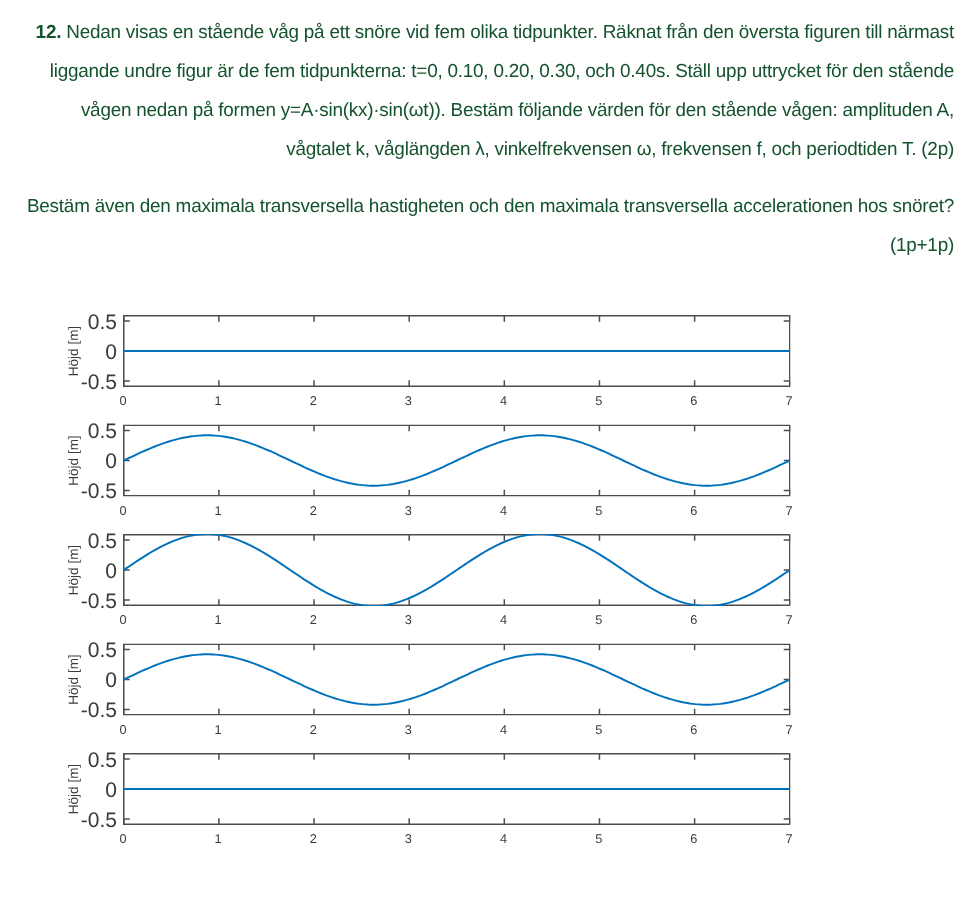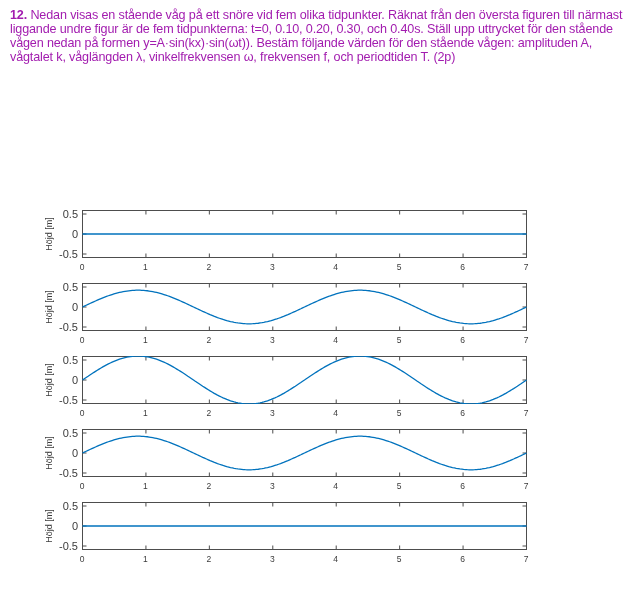--- a/index.html
+++ b/index.html
@@ -11,43 +11,44 @@
     background: #ffffff;
     font-family: "Liberation Sans", sans-serif;
     color: #1a1a1a;
     overflow: hidden;
   }
   .para {
     position: absolute;
     left: 10px;
     width: 626px;
     font-size: 12.6px;
-    line-height: 14px;
+    line-height: 26px;
     letter-spacing: -0.15px;
-    color: #a21caf;
+    color: #14532d;
+    text-align: right;
   }
   .para .num { font-weight: bold; }
   #para1 { top: 8px; }
   #para2 { top: 124px; }
   .figure-layer {
     position: absolute;
     inset: 0;
   }
   .ylab {
     position: absolute;
     font-size: 9px;
     color: #3b3b3b;
     white-space: nowrap;
     transform: translate(-50%, -50%) rotate(-90deg);
   }
   .ytick {
     position: absolute;
     width: 34px;
     text-align: right;
-    font-size: 11px;
+    font-size: 14px;
     line-height: 11px;
     color: #3b3b3b;
   }
   .xtick {
     position: absolute;
     width: 24px;
     text-align: center;
     font-size: 8.5px;
     line-height: 11px;
     color: #3b3b3b;
@@ -63,20 +64,21 @@
 </head>
 <body>
 
 <div class="page">
 
   <p class="para" id="para1">
     <span class="num">12.</span>
     <span>Nedan visas en stående våg på ett snöre vid fem olika tidpunkter. Räknat från den översta figuren till närmast liggande undre figur är de fem tidpunkterna: t=0, 0.10, 0.20, 0.30, och 0.40s. Ställ upp uttrycket för den stående vågen nedan på formen y=A·sin(kx)·sin(ωt)). Bestäm följande värden för den stående vågen: amplituden A, vågtalet k, våglängden λ, vinkelfrekvensen ω, frekvensen f, och periodtiden T. (2p)</span>
   </p>
 
+  <p class="para" id="para2">Bestäm även den maximala transversella hastigheten och den maximala transversella accelerationen hos snöret? (1p+1p)</p>
 
   <div class="figure-layer" id="figure-layer">
       <div class="ylab" style="left: 49px; top: 234px;">Höjd [m]</div>
       <div class="ytick" style="left: 44px; top: 208.5px;">0.5</div>
       <div class="ytick" style="left: 44px; top: 228.5px;">0</div>
       <div class="ytick" style="left: 44px; top: 248.5px;">-0.5</div>
       <svg class="plotbox" width="445" height="48" viewBox="0 0 445 48" style="left: 82px; top: 210px;">
         <rect x="0.5" y="0.5" width="444" height="47" fill="none" stroke="#4d4d4d" stroke-width="1"></rect>
         <path d="M0.5 0.5 V4.5M0.5 47.5 V43.5M63.92857142857142 0.5 V4.5M63.92857142857142 47.5 V43.5M127.35714285714285 0.5 V4.5M127.35714285714285 47.5 V43.5M190.78571428571428 0.5 V4.5M190.78571428571428 47.5 V43.5M254.2142857142857 0.5 V4.5M254.2142857142857 47.5 V43.5M317.64285714285717 0.5 V4.5M317.64285714285717 47.5 V43.5M381.07142857142856 0.5 V4.5M381.07142857142856 47.5 V43.5M444.5 0.5 V4.5M444.5 47.5 V43.5M0.5 4 H4.5M444.5 4 H440.5M0.5 24 H4.5M444.5 24 H440.5M0.5 44 H4.5M444.5 44 H440.5" stroke="#4d4d4d" stroke-width="1" fill="none"></path>
         <path d="M0.5 24.00L2.3 24.00L4.2 24.00L6.1 24.00L7.9 24.00L9.8 24.00L11.6 24.00L13.5 24.00L15.3 24.00L17.1 24.00L19.0 24.00L20.8 24.00L22.7 24.00L24.5 24.00L26.4 24.00L28.3 24.00L30.1 24.00L31.9 24.00L33.8 24.00L35.7 24.00L37.5 24.00L39.3 24.00L41.2 24.00L43.1 24.00L44.9 24.00L46.8 24.00L48.6 24.00L50.5 24.00L52.3 24.00L54.1 24.00L56.0 24.00L57.9 24.00L59.7 24.00L61.6 24.00L63.4 24.00L65.3 24.00L67.1 24.00L68.9 24.00L70.8 24.00L72.7 24.00L74.5 24.00L76.4 24.00L78.2 24.00L80.0 24.00L81.9 24.00L83.8 24.00L85.6 24.00L87.5 24.00L89.3 24.00L91.1 24.00L93.0 24.00L94.8 24.00L96.7 24.00L98.6 24.00L100.4 24.00L102.3 24.00L104.1 24.00L105.9 24.00L107.8 24.00L109.6 24.00L111.5 24.00L113.3 24.00L115.2 24.00L117.1 24.00L118.9 24.00L120.7 24.00L122.6 24.00L124.5 24.00L126.3 24.00L128.1 24.00L130.0 24.00L131.8 24.00L133.7 24.00L135.5 24.00L137.4 24.00L139.3 24.00L141.1 24.00L143.0 24.00L144.8 24.00L146.7 24.00L148.5 24.00L150.4 24.00L152.2 24.00L154.0 24.00L155.9 24.00L157.8 24.00L159.6 24.00L161.4 24.00L163.3 24.00L165.1 24.00L167.0 24.00L168.9 24.00L170.7 24.00L172.6 24.00L174.4 24.00L176.3 24.00L178.1 24.00L180.0 24.00L181.8 24.00L183.6 24.00L185.5 24.00L187.3 24.00L189.2 24.00L191.0 24.00L192.9 24.00L194.8 24.00L196.6 24.00L198.5 24.00L200.3 24.00L202.2 24.00L204.0 24.00L205.9 24.00L207.7 24.00L209.5 24.00L211.4 24.00L213.3 24.00L215.1 24.00L216.9 24.00L218.8 24.00L220.6 24.00L222.5 24.00L224.3 24.00L226.2 24.00L228.0 24.00L229.9 24.00L231.8 24.00L233.6 24.00L235.5 24.00L237.3 24.00L239.1 24.00L241.0 24.00L242.8 24.00L244.7 24.00L246.6 24.00L248.4 24.00L250.3 24.00L252.1 24.00L253.9 24.00L255.8 24.00L257.7 24.00L259.5 24.00L261.4 24.00L263.2 24.00L265.1 24.00L266.9 24.00L268.8 24.00L270.6 24.00L272.5 24.00L274.3 24.00L276.2 24.00L278.0 24.00L279.8 24.00L281.7 24.00L283.5 24.00L285.4 24.00L287.3 24.00L289.1 24.00L290.9 24.00L292.8 24.00L294.6 24.00L296.5 24.00L298.3 24.00L300.2 24.00L302.0 24.00L303.9 24.00L305.8 24.00L307.6 24.00L309.5 24.00L311.3 24.00L313.2 24.00L315.0 24.00L316.9 24.00L318.7 24.00L320.6 24.00L322.4 24.00L324.3 24.00L326.1 24.00L328.0 24.00L329.8 24.00L331.7 24.00L333.5 24.00L335.3 24.00L337.2 24.00L339.0 24.00L340.9 24.00L342.8 24.00L344.6 24.00L346.4 24.00L348.3 24.00L350.1 24.00L352.0 24.00L353.8 24.00L355.7 24.00L357.5 24.00L359.4 24.00L361.3 24.00L363.1 24.00L365.0 24.00L366.8 24.00L368.7 24.00L370.5 24.00L372.4 24.00L374.2 24.00L376.1 24.00L377.9 24.00L379.8 24.00L381.6 24.00L383.5 24.00L385.3 24.00L387.2 24.00L389.0 24.00L390.8 24.00L392.7 24.00L394.5 24.00L396.4 24.00L398.3 24.00L400.1 24.00L401.9 24.00L403.8 24.00L405.6 24.00L407.5 24.00L409.3 24.00L411.2 24.00L413.0 24.00L414.9 24.00L416.8 24.00L418.6 24.00L420.5 24.00L422.3 24.00L424.2 24.00L426.0 24.00L427.9 24.00L429.7 24.00L431.6 24.00L433.4 24.00L435.3 24.00L437.1 24.00L439.0 24.00L440.8 24.00L442.7 24.00L444.5 24.00" stroke="#0072BD" stroke-width="1.3" fill="none"></path>

